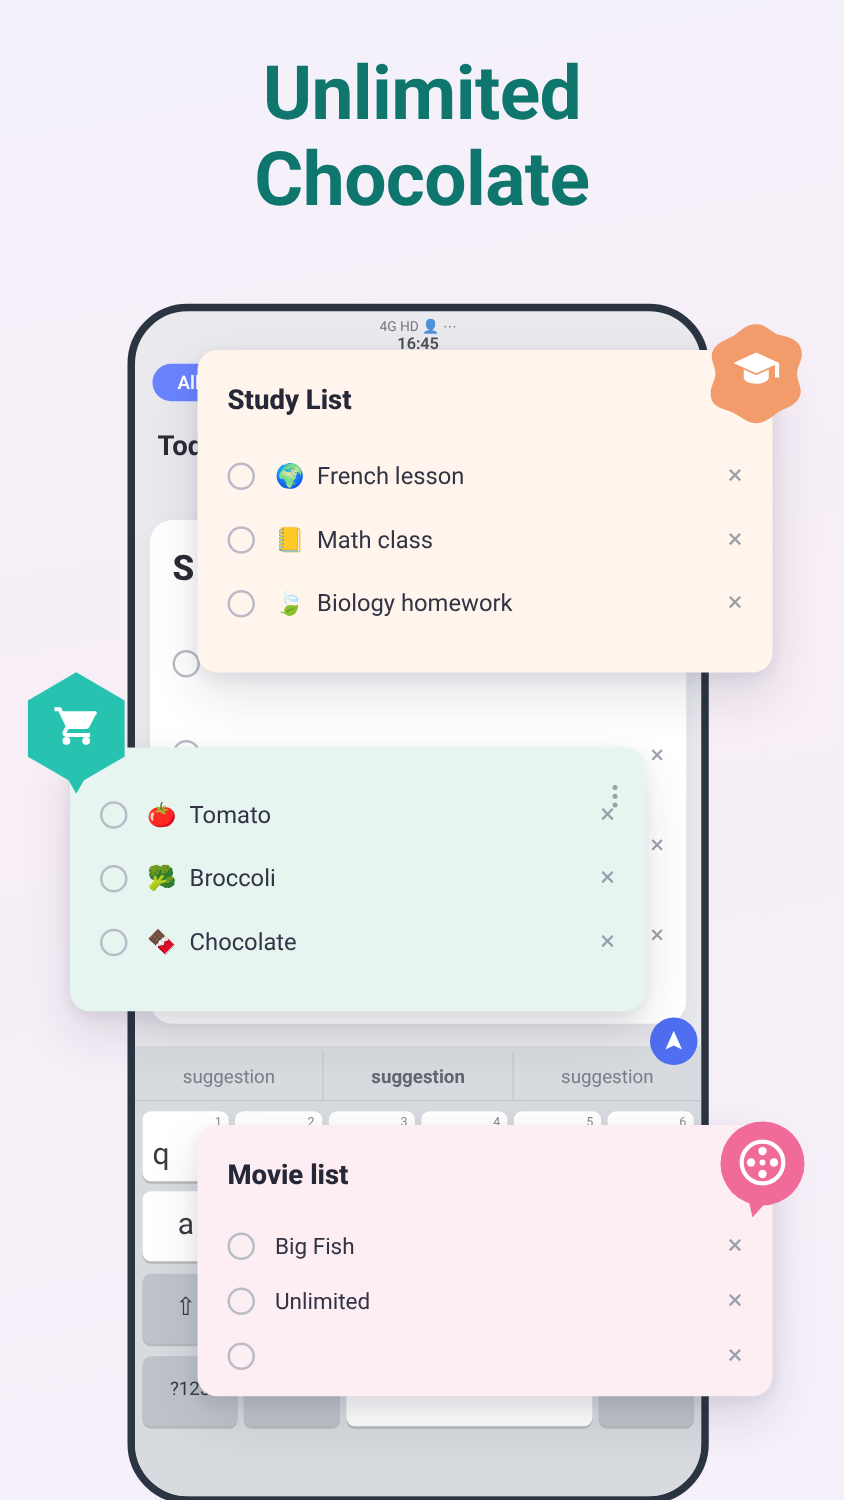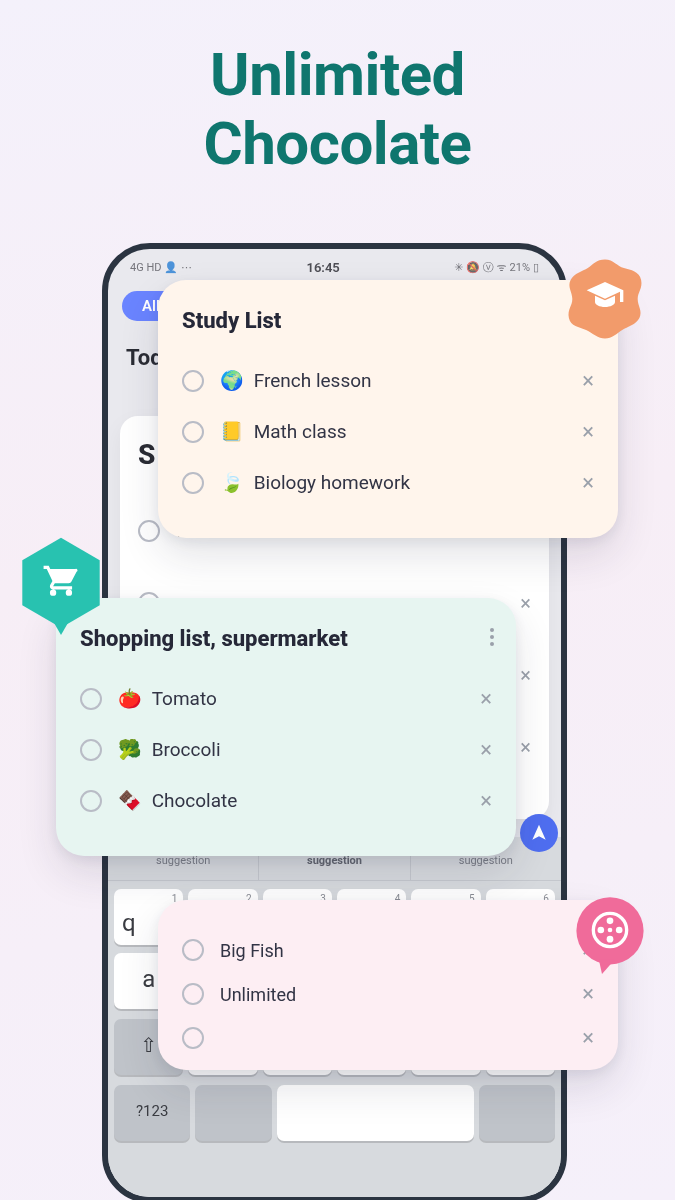--- a/index.html
+++ b/index.html
@@ -38,20 +38,21 @@
 
   
   .statusbar {
     height: 30px;
     padding: 6px 22px 0 22px;
     display: flex;
     justify-content: space-between;
     align-items: center;
     font-size: 12px;
     color: #4e4e55;
+    flex-direction: column;
   }
   .status-left, .status-right {
     display: flex;
     gap: 3px;
     align-items: center;
     opacity: .75;
   }
   .status-left span, .status-right span { font-size: 11px; }
   .status-time { font-weight: 600; font-size: 13px; }
 
@@ -116,21 +117,21 @@
   .sugg-row {
     display: flex;
     height: 40px;
     border-bottom: 1px solid #c4c7cd;
   }
   .sugg {
     flex: 1;
     text-align: center;
     line-height: 40px;
     color: #7a7d86;
-    font-size: 11px;
+    font-size: 15px;
     border-right: 1px solid #c4c7cd;
   }
   .sugg:nth-child(2) { font-weight: 700; color: #636670; }
   .sugg:last-child { border-right: 0; }
   .key-row {
     display: flex;
     gap: 5px;
     padding: 8px 6px 0 6px;
   }
   .key {
@@ -170,21 +171,21 @@
     display: flex;
     align-items: center;
     justify-content: center;
     z-index: 30;
   }
   .nav-badge svg { width: 20px; height: 20px; fill: #fff; }
 
   
   .card {
     position: absolute;
-    border-radius: 28px;
+    border-radius: 16px;
     padding: 28px 24px 30px 24px;
     box-shadow: 0 18px 40px rgba(30, 32, 60, .12), 0 4px 12px rgba(30, 32, 60, .08);
     z-index: 40;
   }
   .card-title {
     font-size: 22px;
     font-weight: 800;
     color: #262838;
     margin-bottom: 22px;
   }
@@ -402,21 +403,20 @@
   </div>
   <div class="item">
     <span class="chk"></span>
     <span class="emoji">🍃</span>
     <span>Biology homework</span>
     <span class="x">×</span>
   </div>
 </div>
 
 <div class="card card-shopping">
-  <div class="card-title">Shopping list, supermarket</div>
   <div class="more">
       <i></i>
       <i></i>
       <i></i>
     </div>
   <div class="item">
     <span class="chk"></span>
     <span class="emoji">🍅</span>
     <span>Tomato</span>
     <span class="x">×</span>
@@ -429,20 +429,21 @@
   </div>
   <div class="item">
     <span class="chk"></span>
     <span class="emoji">🍫</span>
     <span>Chocolate</span>
     <span class="x">×</span>
   </div>
 </div>
 
 <div class="card card-movie">
+  <div class="card-title">Movie list</div>
   <div class="more">
       <i></i>
       <i></i>
       <i></i>
     </div>
   <div class="item">
     <span class="chk"></span>
     <span>Big Fish</span>
     <span class="x">×</span>
   </div>

